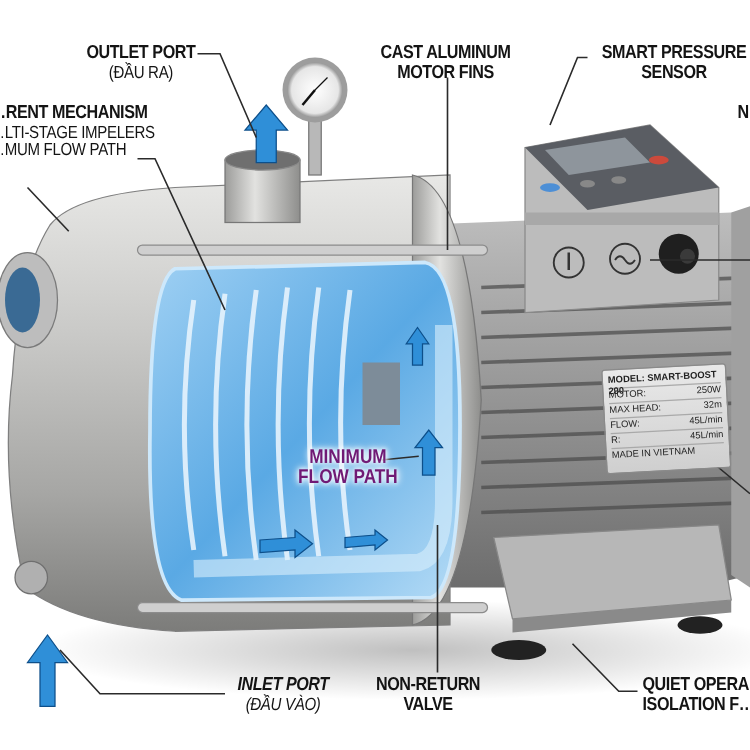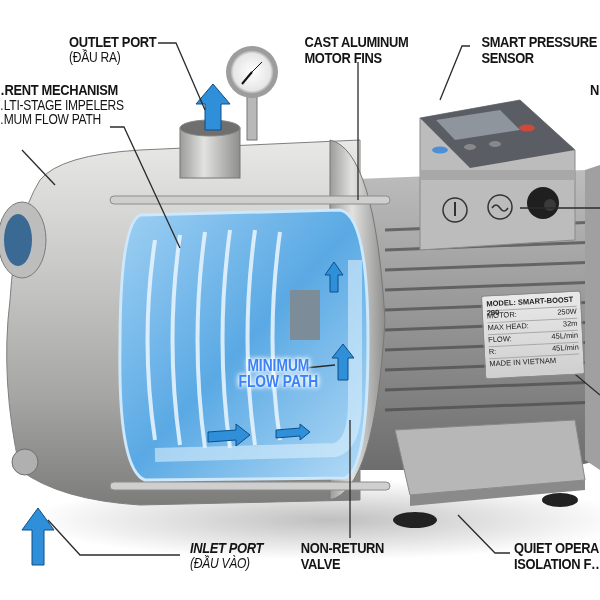--- a/index.html
+++ b/index.html
@@ -1,23 +1,23 @@
 <!DOCTYPE html>
 <html><head>
 <meta charset="utf-8">
 <style>
   html, body { margin: 0; padding: 0; }
   body { width: 600px; height: 600px; overflow: hidden; background: #ffffff; position: relative; font-family: "Liberation Sans", sans-serif; }
   .stage { position: absolute; left: 0; top: 0; width: 600px; height: 600px; }
-  .label { position: absolute; color: #141414; line-height: 1.05; white-space: nowrap; }
+  .label { position: absolute; text-align: center; color: #141414; line-height: 1.05; white-space: nowrap; }
   .label .t { font-family: "Liberation Sans", sans-serif; font-weight: bold; font-size: 15px; letter-spacing: -0.4px; transform: scaleX(0.86); display: block; }
   .label .s { font-family: "Liberation Sans", sans-serif; font-weight: normal; font-size: 14px; letter-spacing: -0.3px; transform: scaleX(0.86); display: block; }
   .label.left { text-align: left; }
   .label.left .t, .label.left .s { transform-origin: left center; }
-  .mf { position: absolute; left: 232px; top: 358px; text-align: center; color: #3b82f6; line-height: 1.02; }
+  .mf { position: absolute; left: 232px; top: 358px; text-align: center; color: #701a75; line-height: 1.02; }
   .mf span { display: block; font-weight: bold; font-size: 16px; transform: scaleX(0.86); text-shadow: 0 0 4px #fff, 0 0 6px #fff, 0 0 8px #fff; }
   .plate { position: absolute; left: 483px; top: 293px; width: 100px; height: 84px; background: linear-gradient(#e9e9e9,#cfcfcf); border: 1px solid #8a8a8a; border-radius: 3px; transform: rotate(-3deg); font-family: "Liberation Sans", sans-serif; font-size: 7.5px; color: #222; padding: 3px 4px; box-sizing: border-box; }
   .plate .row { display: flex; justify-content: space-between; height: 11px; border-bottom: 1px solid #a9a9a9; }
   .plate .row:last-child { border-bottom: none; }
   .plate .mdl { font-weight: bold; }
   svg { position: absolute; left: 0; top: 0; }
 </style>
 </head>
 <body>
 

